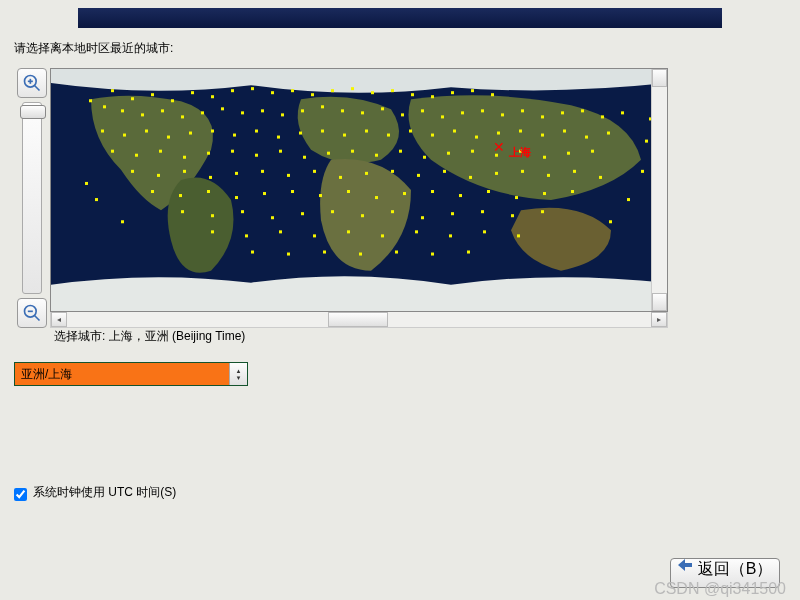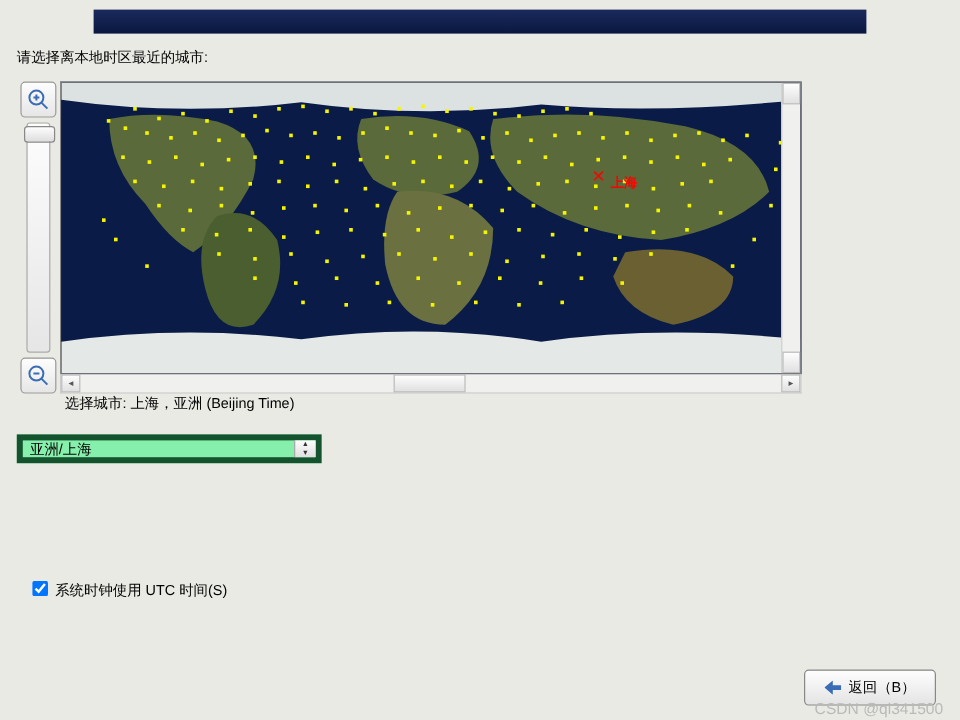--- a/index.html
+++ b/index.html
@@ -129,24 +129,24 @@
     .city-label-row {
       position: absolute;
       top: 328px;
       left: 14px;
       margin-left: 40px;
     }
     .city-combo {
       position: absolute;
       top: 362px;
       left: 14px;
-      width: 254px;
+      width: 234px;
       height: 24px;
-      background: #86efac;
-      border: 5px solid #14532d;
+      background: #f97316;
+      border: 1px solid #14532d;
       display: flex;
       align-items: center;
       padding: 0 6px;
     }
     .city-combo .arrows {
       position: absolute;
       right: 0; top: 0; bottom: 0;
       width: 18px;
       background: linear-gradient(#fdfdfd,#e0e0e0);
       border-left: 1px solid #aaa;
@@ -156,55 +156,53 @@
       justify-content: center;
       font-size: 7px;
       color: #333;
       line-height: 7px;
     }
     .utc-row {
       position: absolute;
       left: 14px;
       top: 484px;
       display: flex;
-      align-items: flex-start;
+      align-items: flex-end;
       gap: 6px;
-      margin-left: 13px;
     }
     .utc-row input { width: 13px; height: 13px; }
     .footer {
       position: absolute;
       bottom: 12px;
       right: 20px;
       display: flex;
       gap: 10px;
     }
     .nav-btn {
       height: 30px;
       min-width: 110px;
       border: 1px solid #888;
       border-radius: 4px;
       background: linear-gradient(#fdfdfd,#e4e4e4);
       display: flex;
-      align-items: center;
       justify-content: center;
       gap: 6px;
       padding: 0 0;
       cursor: pointer;
-      font-size: 12px;
+      font-size: 16px;
     }
     .nav-btn.primary {
       border: 2px solid #3a6db5;
     }
     .nav-btn .arrow-icon { display: inline-flex; }
     .watermark {
       position: absolute;
       right: 14px;
       bottom: 2px;
-      font-size: 13px;
+      font-size: 16px;
       color: #b9b9b9;
     }
     .sel-marker {
       position: absolute;
       color: #ff0000;
       font-size: 11px;
       font-weight: bold;
       pointer-events: none;
     }
     .sel-x {

